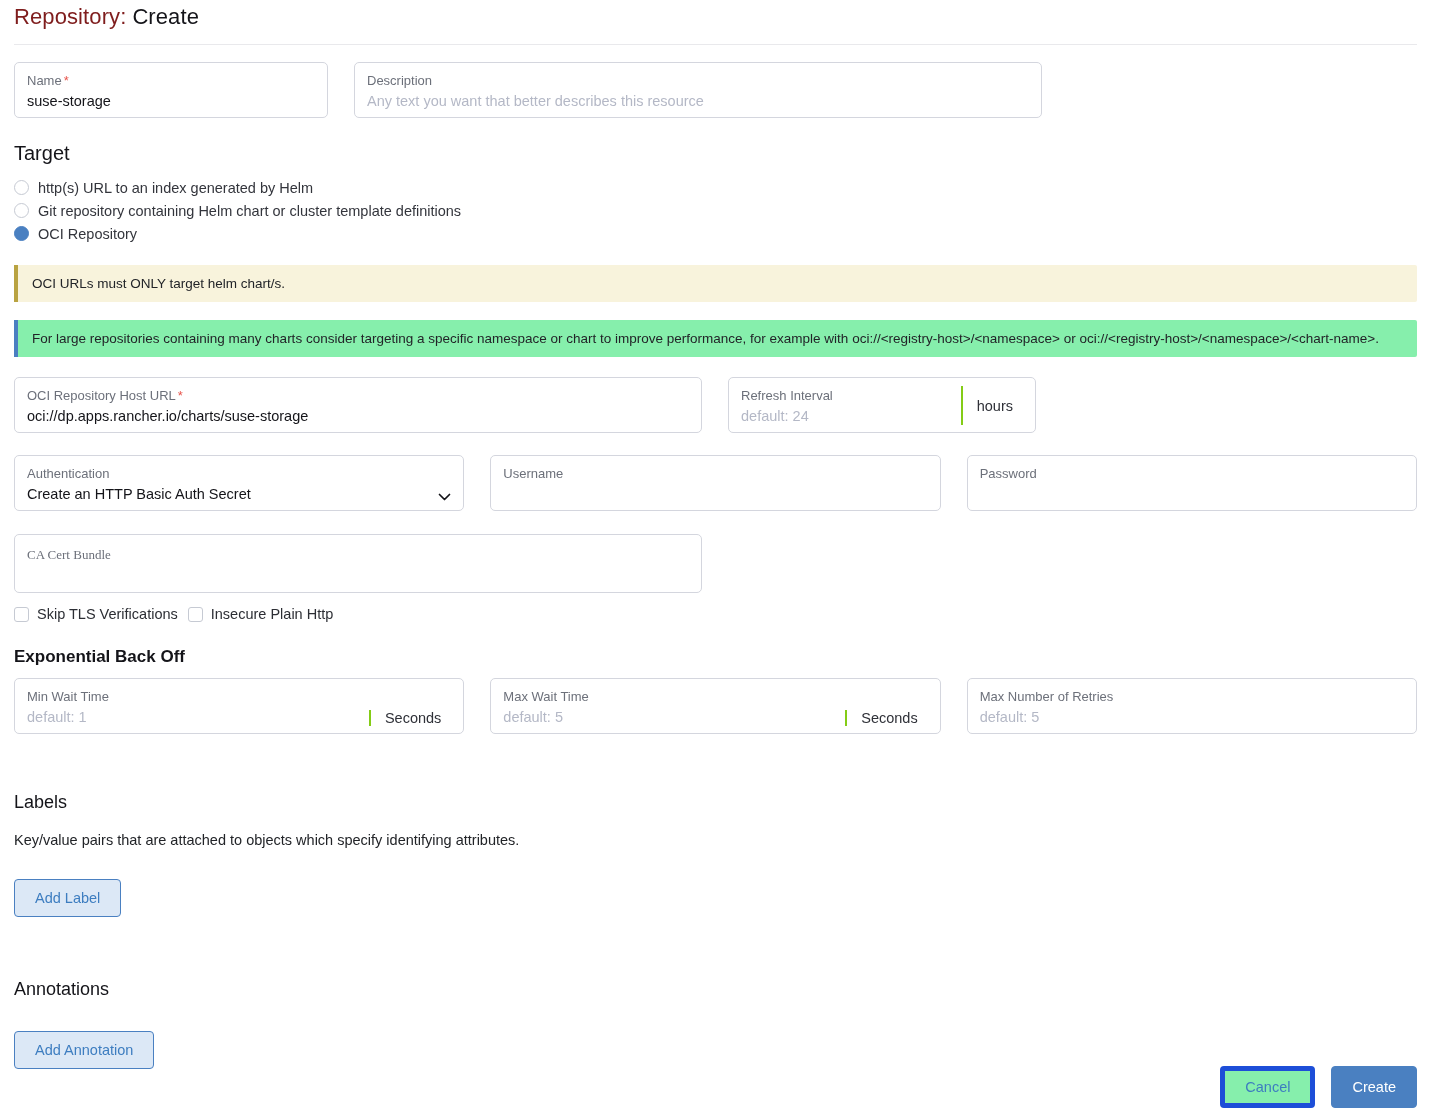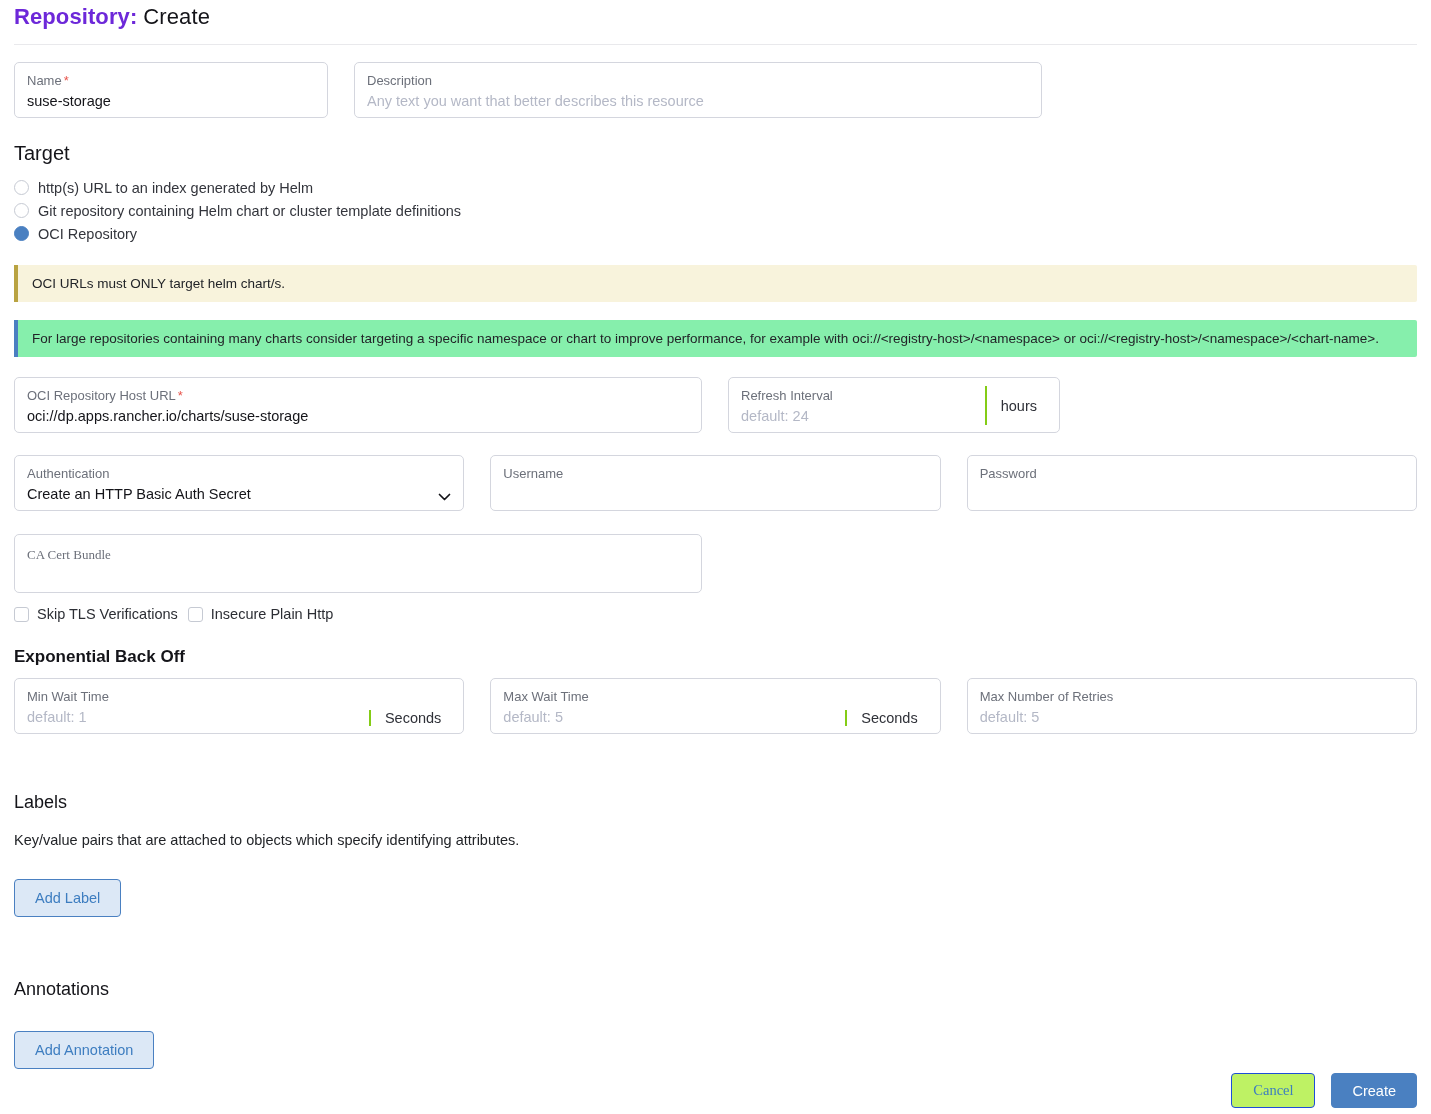--- a/index.html
+++ b/index.html
@@ -13,21 +13,21 @@
   }
   .container { padding: 0 14px; }
 
   
   .page-title {
     padding-top: 4px;
     font-size: 22px;
     font-weight: 400;
     letter-spacing: 0.1px;
   }
-  .page-title .resource { color: #6d28d9; cursor: pointer; font-weight: bold; }
+  .page-title .resource { color: #7f1d1d; cursor: pointer; }
   .page-title .action { color: #141419; margin-left: 6px; }
   .title-divider {
     margin: 14px 14px 0 14px;
     border-bottom: 1px solid #e9e9ec;
   }
 
   
   .field {
     border: 1px solid #d4d6de;
     border-radius: 5px;
@@ -76,21 +76,21 @@
     padding-left: 8px;
   }
 
   
   .row { display: flex; gap: 26px; }
   .row-basics { margin-top: 17px; }
   .w-name { width: 314px; }
   .w-desc { width: 688px; }
   .row-host { margin-top: 20px; }
   .w-host { width: 688px; }
-  .w-refresh { width: 332px; }
+  .w-refresh { width: 308px; }
   .row-3col { margin-top: 22px; }
   .col3 { width: 451px; align-items: flex-end; }
   .row-ca { margin-top: 23px; }
   .w-ca { width: 688px; font-family: Liberation Serif, serif; }
   .ca-field { align-items: flex-start; }
   .ca-field .inner { justify-content: flex-start; padding-top: 2px; }
 
   
   .section-h1 { font-size: 20px; font-weight: 500; margin-top: 24px; }
   .section-h2 { font-size: 17px; font-weight: 700; }
@@ -176,24 +176,23 @@
   }
   .btn {
     font-family: inherit;
     font-size: 14.5px;
     border-radius: 4px;
     padding: 8px 20px;
     cursor: pointer;
     min-width: 84px;
   }
   .btn-cancel {
-    background: #bef264;
-    border: 1px solid #1d4ed8;
+    background: #86efac;
+    border: 5px solid #1d4ed8;
     color: #3d7dc0;
-    font-family: Liberation Serif, serif;
   }
   .btn-create {
     background: #4a80c1;
     border: 1px solid #4a80c1;
     color: #ffffff;
   }
 </style>
 </head>
 <body>
 

